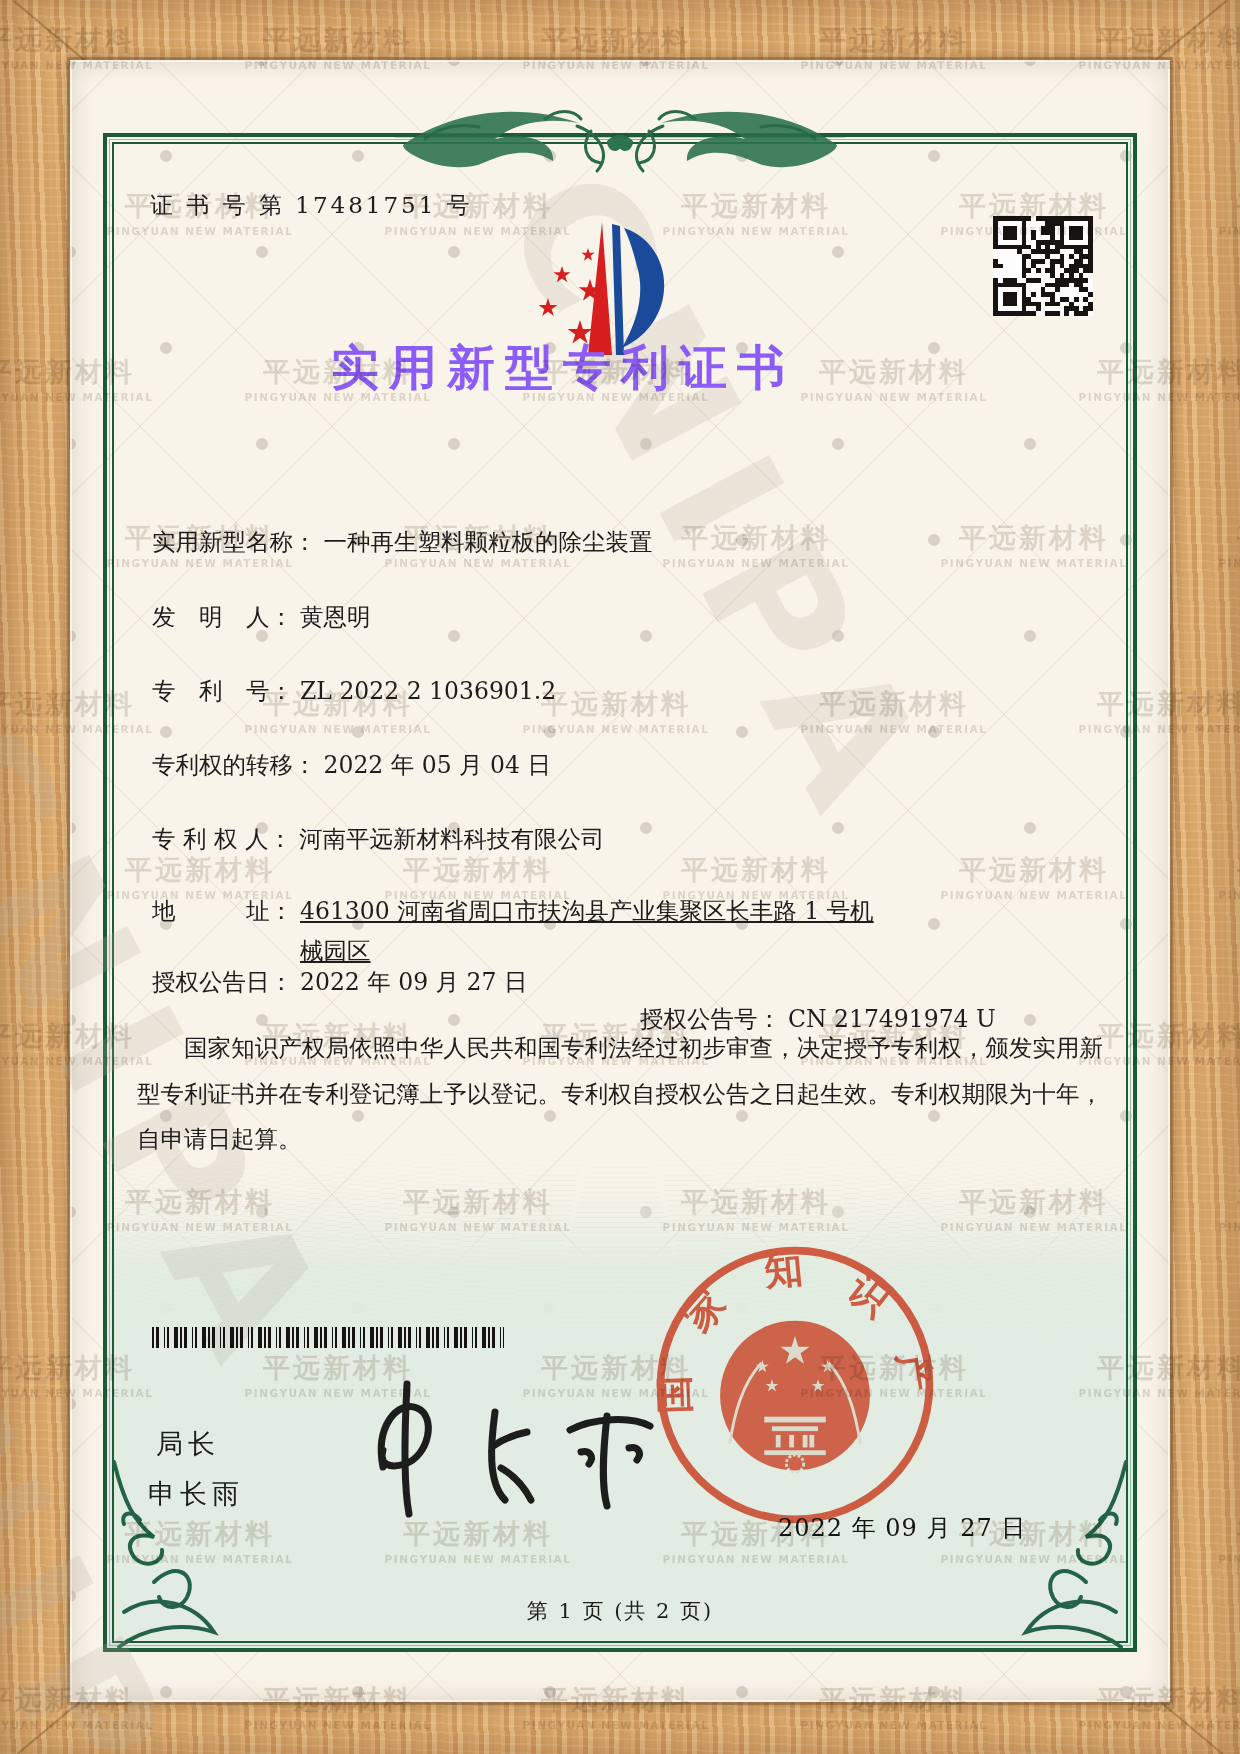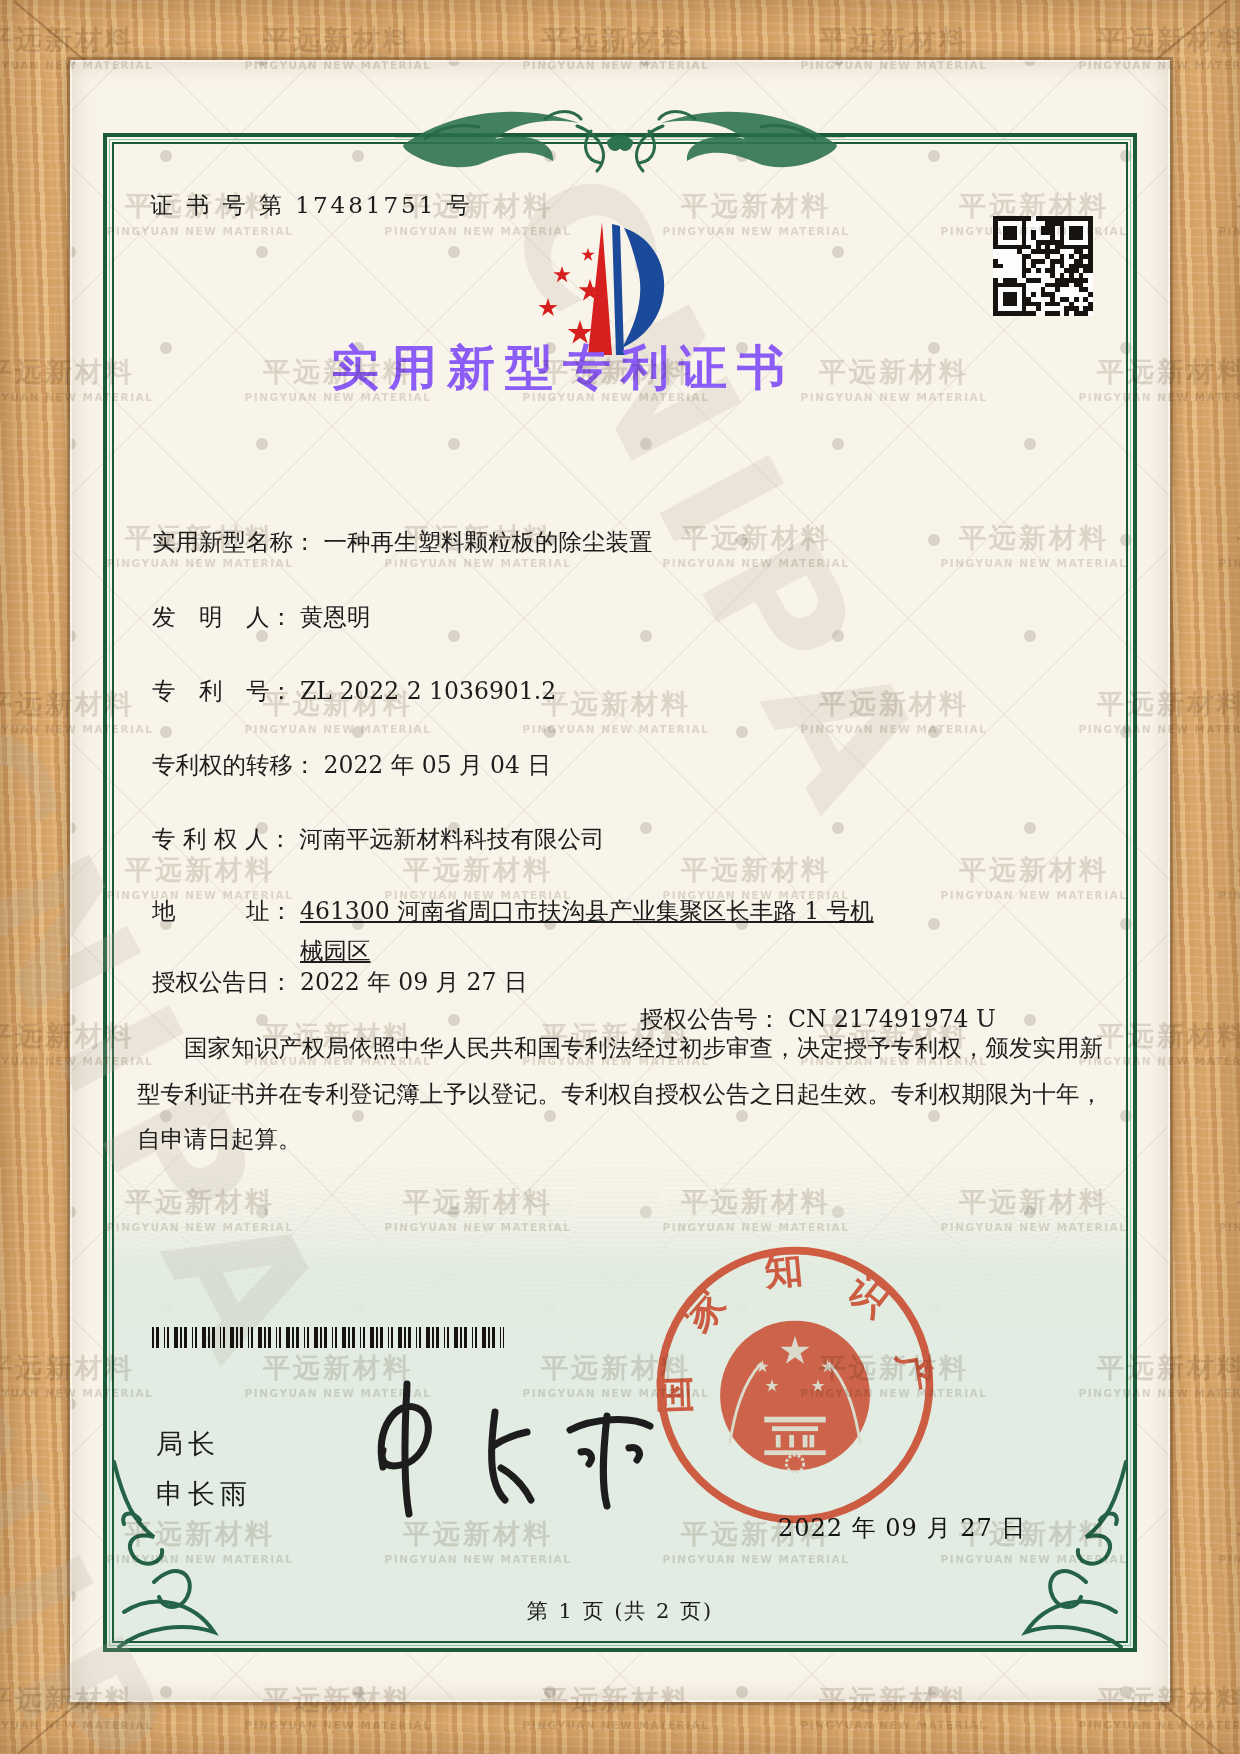--- a/index.html
+++ b/index.html
@@ -67,21 +67,21 @@
   .frow.addr .fvalue{display:inline-block;max-width:585px;white-space:normal;vertical-align:top;text-decoration:underline;}
   .pair2{position:absolute;left:488px;top:8px;white-space:nowrap;margin-top:29px;}
   .paras{left:137px;top:1026px;width:966px;font-size:23.5px;line-height:45.5px;text-align:justify;}
   .paras p{margin:0;text-indent:2em;}
   .barcode{left:152px;top:1327px;width:352px;height:21px;
     background:repeating-linear-gradient(90deg,#151210 0 2px,rgba(0,0,0,0) 2px 4px,#151210 4px 7px,
       rgba(0,0,0,0) 7px 12px,#151210 12px 13px,rgba(0,0,0,0) 13px 15px,#151210 15px 17px,
       rgba(0,0,0,0) 17px 22px,#151210 22px 26px,rgba(0,0,0,0) 26px 28px);}
   .officer-title{left:156px;top:1426px;font-size:27px;letter-spacing:5px;
       font-family:"DejaVu Sans","Liberation Sans",sans-serif;}
-  .officer-name{left:156px;top:1476px;font-size:27px;letter-spacing:5px;
+  .officer-name{left:148px;top:1476px;font-size:27px;letter-spacing:5px;
       font-family:Liberation Serif, serif;}
   .sig{left:345px;top:1372px;width:330px;height:160px;z-index:11;}
   .seal{left:650px;top:1240px;width:290px;height:290px;z-index:9;opacity:.93;mix-blend-mode:multiply;}
   .sealdate{left:778px;top:1512px;font-size:24px;letter-spacing:1px;color:#141414;z-index:12;}
   .pagefoot{left:103px;width:1034px;top:1597px;text-align:center;font-size:21px;letter-spacing:2px;}
   .contnote{left:103px;width:1034px;top:1668px;text-align:center;font-size:21px;letter-spacing:3px;}
 
   
   .wm-layer{position:absolute;inset:0;z-index:40;pointer-events:none;opacity:.42;mix-blend-mode:multiply;}
   .wm-tile{position:absolute;width:240px;display:flex;flex-direction:column;align-items:center;color:#b9b0a2;}

